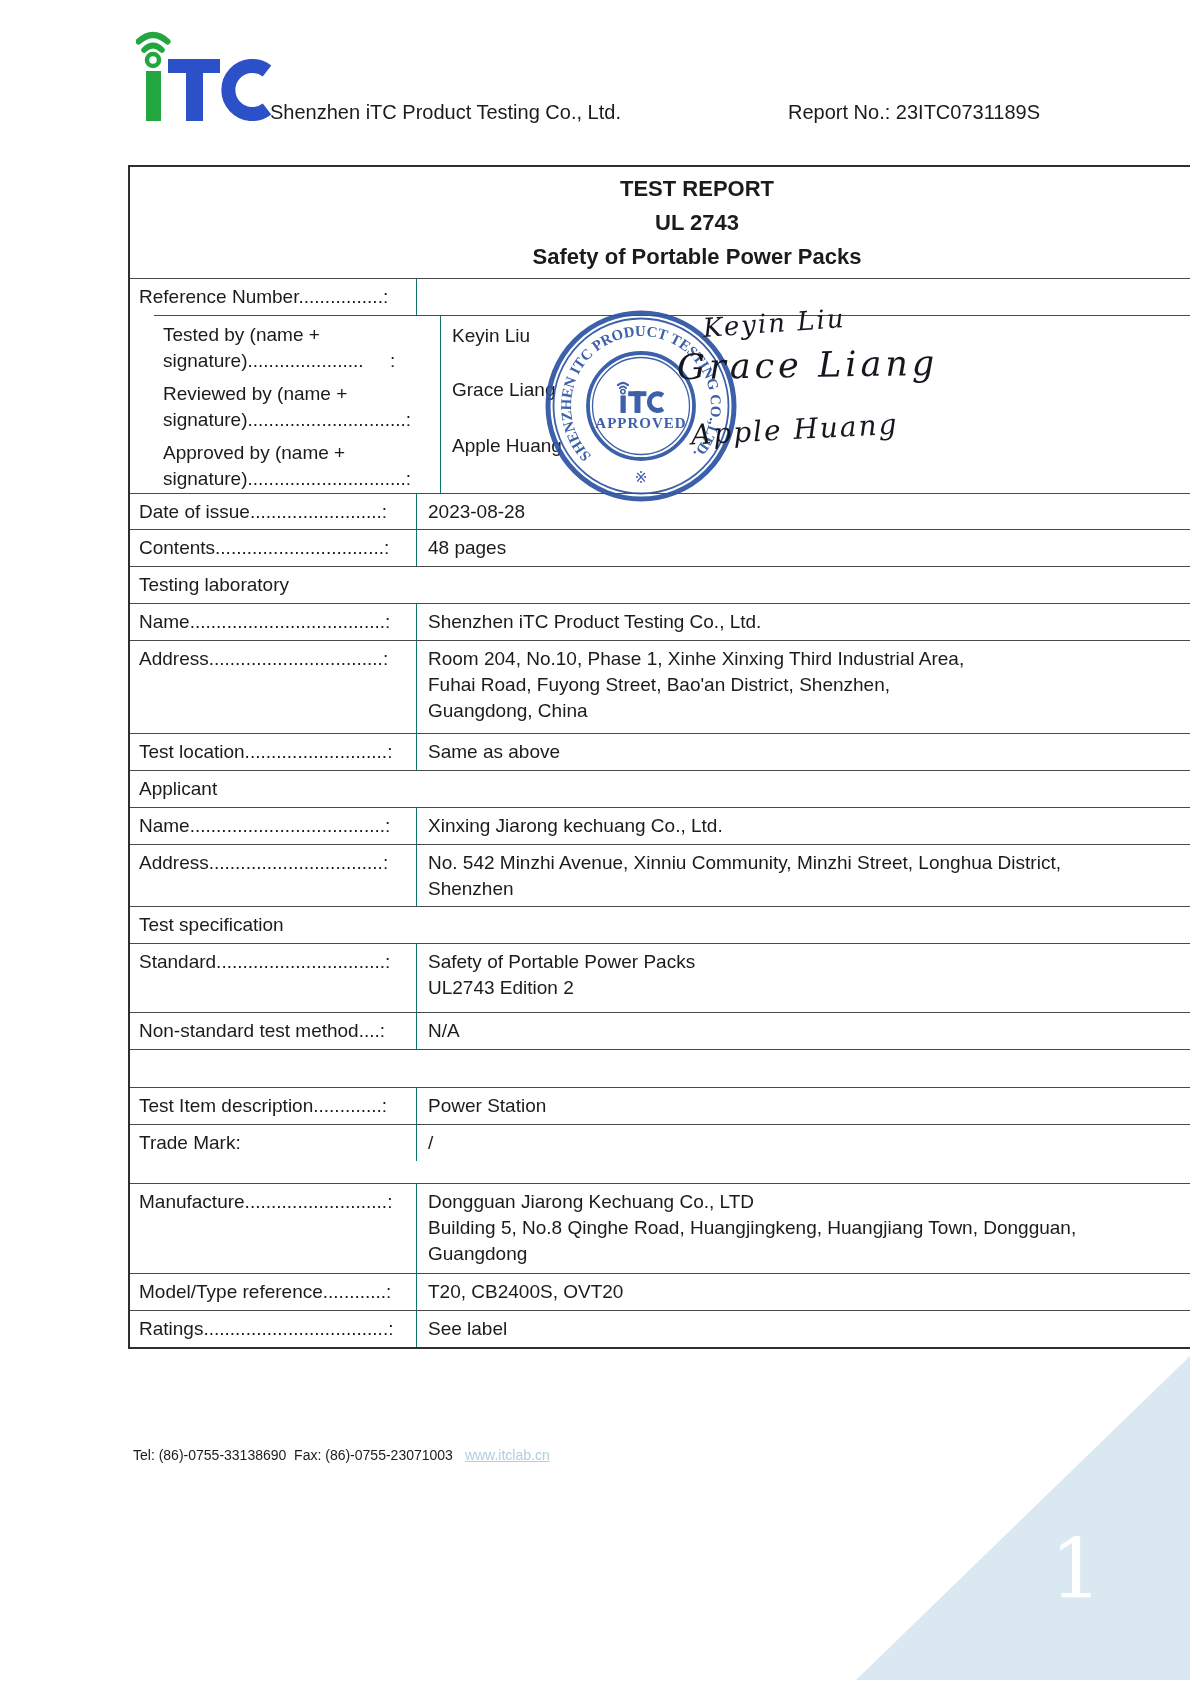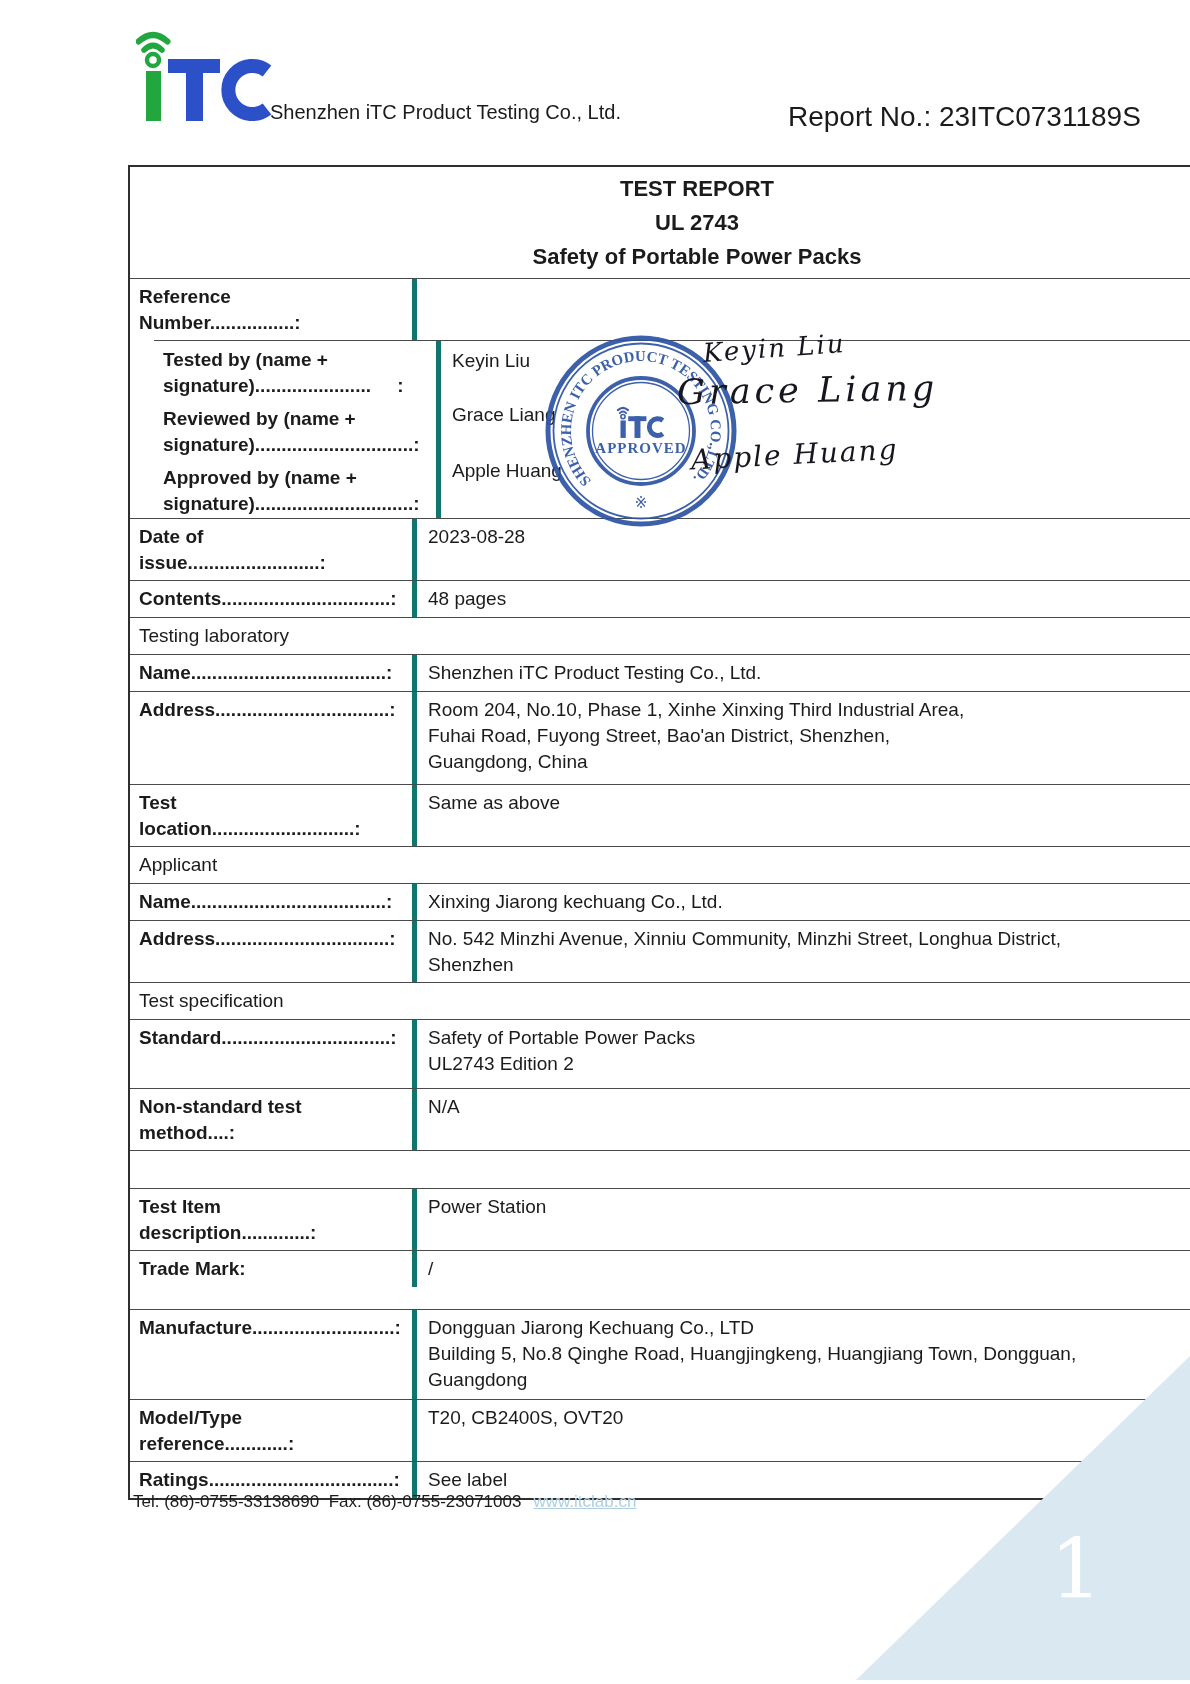--- a/index.html
+++ b/index.html
@@ -4,28 +4,28 @@
 <style>
   * { box-sizing: border-box; margin: 0; padding: 0; }
   html, body { width: 1190px; height: 1684px; }
   body {
     position: relative; background: #ffffff; overflow: hidden;
     font-family: "Liberation Sans", "DejaVu Sans", sans-serif; color: #1b1b1b;
   }
   
   .logo-svg { position: absolute; left: 136px; top: 24px; }
   .company  { position: absolute; left: 270px; top: 101px; font-size: 20px; }
-  .report-no{ position: absolute; left: 788px; top: 101px; font-size: 28px; }
+  .report-no{ position: absolute; left: 788px; top: 101px; font-size: 20px; }
 
   
   .rtable { position: absolute; left: 128px; top: 165px; width: 1138px; border: 2px solid #2f2f2f; }
   .row { display: flex; border-top: 1px solid #4a4a4a; font-size: 19px; line-height: 26px; }
   .row:first-child { border-top: none; }
-  .c-label { flex: 0 0 287px; width: 287px; border-right: 5px solid #0f766e;
-             padding: 5px 20px 4px 9px; white-space: pre-line; font-weight: bold; }
+  .c-label { flex: 0 0 287px; width: 287px; border-right: 1px solid #0f766e;
+             padding: 5px 20px 4px 9px; white-space: pre-line; }
   .c-value { flex: 1; padding: 5px 8px 4px 11px; white-space: pre-line; }
   .c-full  { flex: 1; padding: 5px 8px 4px 9px; }
   .r-title { display: block; text-align: center; font-weight: bold; font-size: 22px;
              line-height: 34px; padding: 5px 0 4px; }
   .r-single   { min-height: 37px; }
   .r-date     { min-height: 31px; }
   .r-addr1    { min-height: 93px; }
   .r-addr2    { min-height: 59px; }
   .r-std      { min-height: 69px; }
   .r-manu     { min-height: 90px; margin-top: 22px; }
@@ -42,21 +42,21 @@
   .stamp { position: absolute; left: 100px; top: -10px; width: 200px; height: 200px;
            z-index: 6; opacity: 0.92; pointer-events: none; }
 
   .sig { position: absolute; font-family: "DejaVu Serif", serif; font-style: italic;
          color: #16161f; z-index: 7; white-space: nowrap; }
   .sig-1 { left: 262px; top: -6px;  font-size: 26px; letter-spacing: 2px; transform: rotate(-4deg); }
   .sig-2 { left: 236px; top: 36px;  font-size: 35px; letter-spacing: 4px; transform: rotate(-1deg); }
   .sig-3 { left: 250px; top: 101px; font-size: 28px; letter-spacing: 2px; transform: rotate(-3deg); }
 
   
-  .footer { position: absolute; left: 133px; top: 1492px; font-size: 17px; }
+  .footer { position: absolute; left: 133px; top: 1447px; font-size: 14px; }
   .footer a { color: #aecfe0; text-decoration: underline; margin-left: 12px; }
 
   
   .corner { position: absolute; right: 0; bottom: 4px; width: 334px; height: 324px;
             background: #d9e8f1; clip-path: polygon(100% 0, 100% 100%, 0 100%); }
   .pageno { position: absolute; left: 1050px; top: 1522px; z-index: 2;
             font-family: "DejaVu Serif", serif; font-size: 82px; color: #ffffff; }
 </style>
 </head>
 <body>

